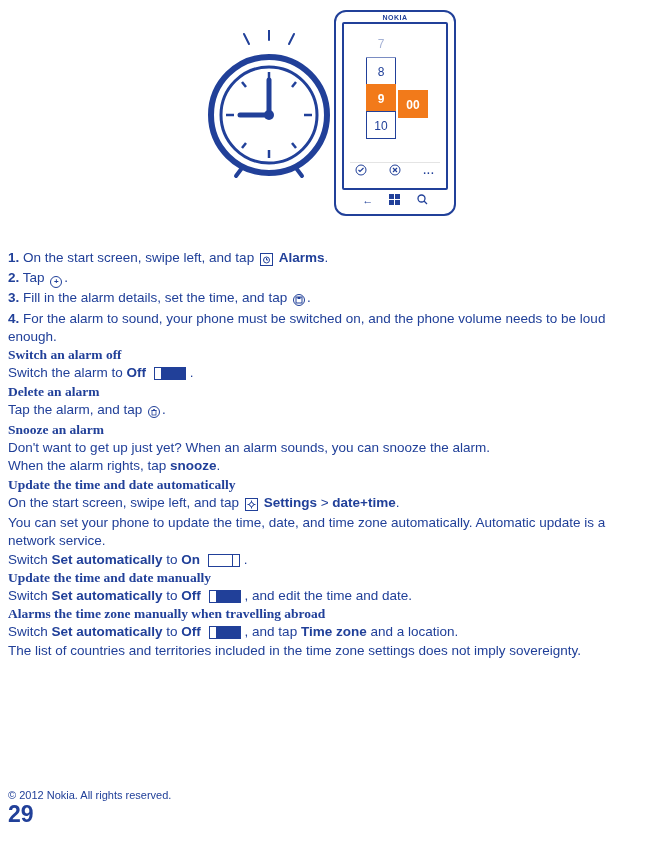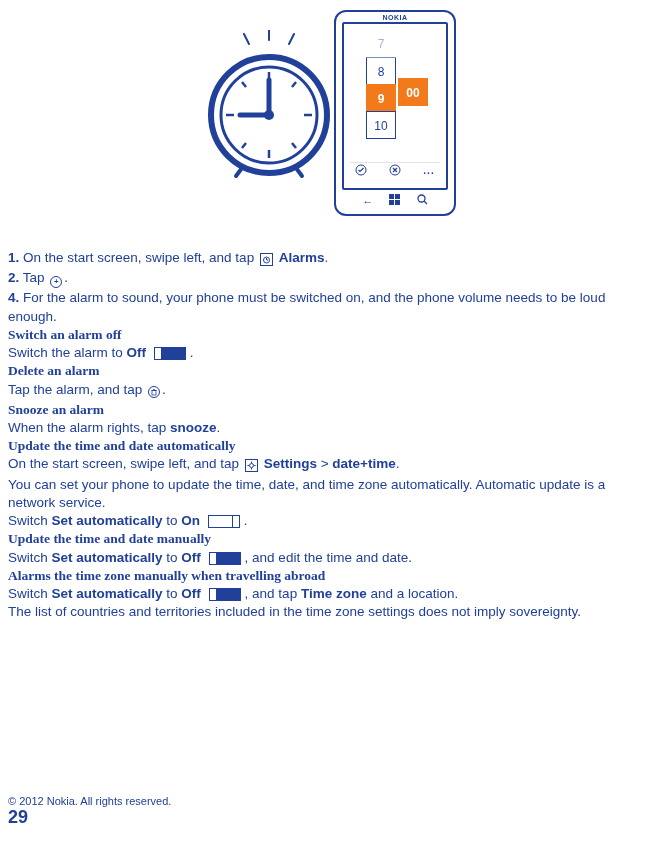--- a/index.html
+++ b/index.html
@@ -174,21 +174,21 @@
       bottom: 18px;
       left: 8px;
       right: 8px;
       display: flex;
       justify-content: space-between;
       align-items: baseline;
       font-size: 11px;
       flex-direction: column;
     }
     .footer .page {
-      font-size: 18px;
+      font-size: 23px;
       font-weight: bold;
       color: #214099;
     }
   </style>
 </head>
 <body>
 
 <div class="illustration-wrap">
   <div class="illustration">
     
@@ -228,21 +228,21 @@
     <div class="phone">
       <div class="phone-brand">NOKIA</div>
       <div class="phone-screen-outer">
         <div class="picker">
           <div class="pcol hours">
             <div class="pcell faint">7</div>
             <div class="pcell">8</div>
             <div class="pcell sel">9</div>
             <div class="pcell">10</div>
           </div>
-          <div class="pcol mins" style="top:48px;">
+          <div class="pcol mins" style="top:60px;">
             <div class="pcell sel">00</div>
           </div>
         </div>
         <div class="picker-footer">
           <span>
             <svg width="12" height="12" viewBox="0 0 12 12">
                 <circle cx="6" cy="6" r="5" fill="none" stroke="#214099" stroke-width="1"></circle>
                 <path d="M3.5 6 L5 7.5 L8.5 4" fill="none" stroke="#214099" stroke-width="1.2"></path>
               </svg>
           </span>
@@ -285,20 +285,28 @@
             <line x1="4.5" y1="5" x2="4.5" y2="3" stroke="#214099" stroke-width="1"></line>
             <line x1="4.5" y1="5" x2="6" y2="5" stroke="#214099" stroke-width="1"></line>
           </svg>
         </span></span> <span class="bold">Alarms</span><span>.</span>
   </p>
 
   <p>
     <span class="bold">2.</span><span> Tap </span><span class="inline-icon"><span class="icon-circle">+</span></span><span>.</span>
   </p>
 
+  <p>
+    <span class="bold">3.</span><span> Fill in the alarm details, set the time, and tap </span><span class="inline-icon"><span class="icon-circle">
+          <svg width="8" height="8" viewBox="0 0 8 8">
+            <rect x="1" y="1" width="6" height="6" fill="none" stroke="#214099" stroke-width="1"></rect>
+            <rect x="2.5" y="1" width="3" height="2" fill="#214099"></rect>
+          </svg>
+        </span></span><span>.</span>
+  </p>
 
   <p>
     <span class="bold">4.</span><span> For the alarm to sound, your phone must be switched on, and the phone volume needs to be loud enough.</span>
   </p>
 
   <p class="sec-head">Switch an alarm off</p>
   <p>
     <span>Switch the alarm to </span><span class="bold">Off</span> <span class="toggle t-off"><span class="handle"></span></span><span>.</span>
   </p>
 
@@ -307,20 +315,21 @@
     <span>Tap the alarm, and tap </span><span class="inline-icon"><span class="icon-circle">
           <svg width="8" height="8" viewBox="0 0 8 8">
             <rect x="2" y="2.5" width="4" height="4.5" fill="none" stroke="#214099" stroke-width="0.8"></rect>
             <line x1="1.5" y1="2.5" x2="6.5" y2="2.5" stroke="#214099" stroke-width="0.8"></line>
             <line x1="3" y1="1.5" x2="5" y2="1.5" stroke="#214099" stroke-width="0.8"></line>
           </svg>
         </span></span><span>.</span>
   </p>
 
   <p class="sec-head gap-med">Snooze an alarm</p>
+  <p class="gap-med">Don't want to get up just yet? When an alarm sounds, you can snooze the alarm.</p>
   <p class="gap-med">
     <span>When the alarm rights, tap </span><span class="bold">snooze</span><span>.</span>
   </p>
 
   <p class="sec-head gap-med">Update the time and date automatically</p>
   <p class="gap-med">
     <span>On the start screen, swipe left, and tap </span><span class="inline-icon"><span class="icon-square">
           <svg width="9" height="9" viewBox="0 0 9 9">
             <circle cx="4.5" cy="4.5" r="2" fill="none" stroke="#214099" stroke-width="1"></circle>
             <g stroke="#214099" stroke-width="1">

